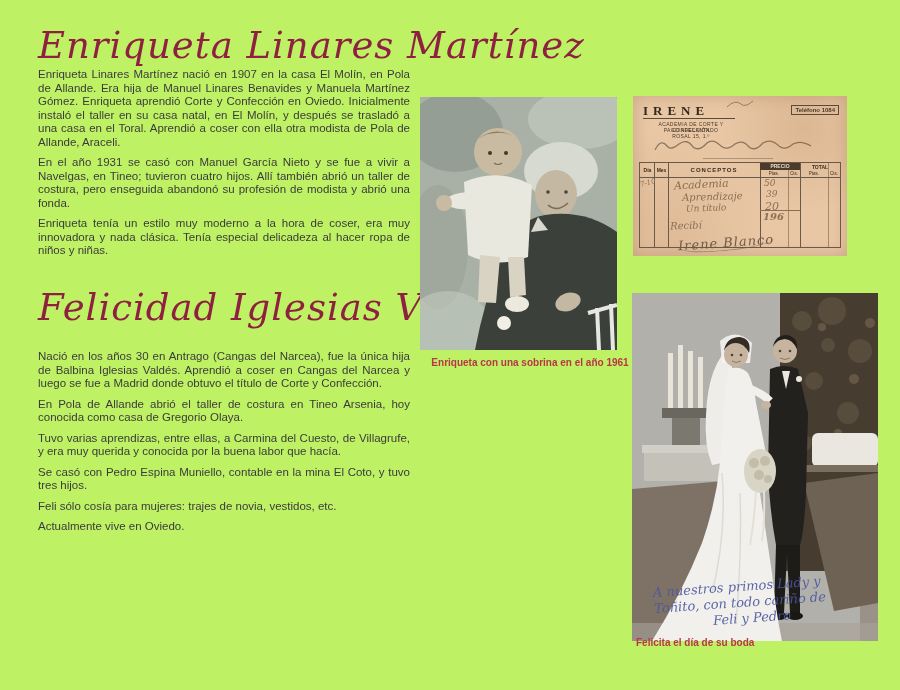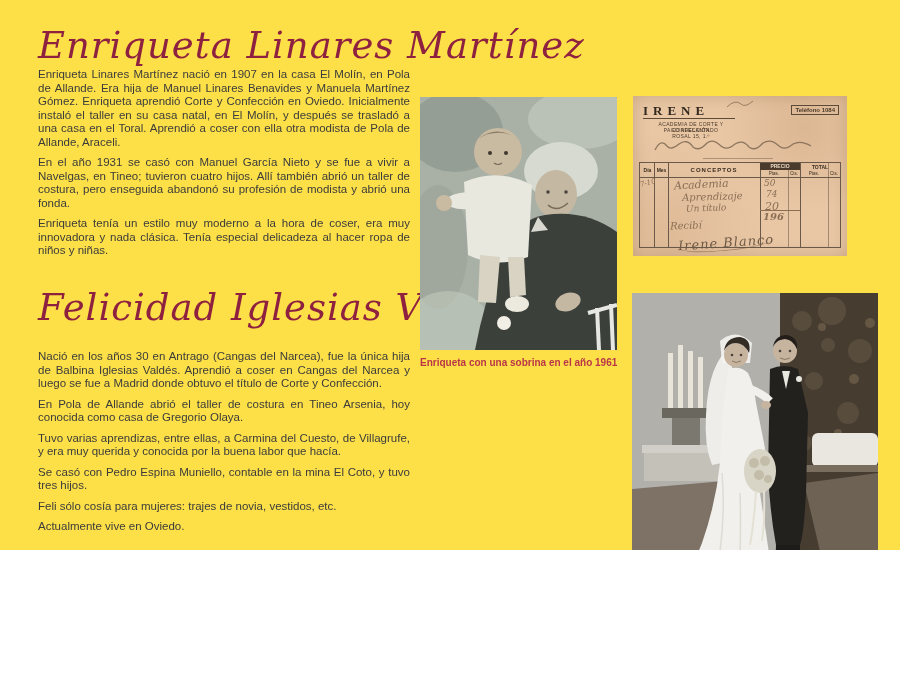--- a/index.html
+++ b/index.html
@@ -1,32 +1,32 @@
 <!DOCTYPE html>
 <html lang="es"><head>
 <meta charset="utf-8">
 <style>
   html,body{margin:0;padding:0;background:#ffffff;}
-  .page{position:relative;width:900px;height:550px;background:#fde047;overflow:hidden;
+  .page{position:relative;width:900px;height:690px;background:#bef264;overflow:hidden;
         font-family:"Liberation Sans",sans-serif;}
 
   
   .left-col{position:absolute;left:38px;top:24px;width:372px;}
   .script-heading{font-family:"DejaVu Serif",serif;font-style:italic;font-weight:400;
         color:#8e2140;font-size:37px;line-height:1.2;margin:0;white-space:nowrap;
         letter-spacing:1px;}
   .script-heading.second{margin-top:28px;}
   .paras{}
   .paras.second{margin-top:20px;}
   .paras p{font-size:11.5px;line-height:13.5px;color:#3b3b3b;text-align:justify;
         margin:0 0 7px 0;}
 
   
   .caption{position:absolute;font-size:10px;font-weight:bold;color:#b93648;}
-  .caption.c1{left:420px;top:357px;width:220px;}
+  .caption.c1{left:420px;top:357px;width:220px;text-align:center;}
   .caption.c2{left:636px;top:620px;width:220px;margin-top:17px;}
 
   
   .photo1{position:absolute;left:420px;top:97px;width:197px;height:253px;}
   .photo2{position:absolute;left:632px;top:293px;width:246px;height:348px;}
   .photo1 svg,.photo2 svg{display:block;width:100%;height:100%;}
 
   .dedication{position:absolute;left:22px;bottom:14px;transform:rotate(-4deg);
         font-family:"DejaVu Serif",serif;font-style:italic;color:#4a57a0;
         font-size:13px;line-height:16px;opacity:.9;}
@@ -186,21 +186,21 @@
       <div class="r-h cts1">Cts.</div>
       <div class="r-h ptas2">Ptas.</div>
       <div class="r-h cts2">Cts.</div>
 
       <div class="hw date">7-10</div>
       <div class="hw c0">Academia</div>
       <div class="hw c1">Aprendizaje</div>
       <div class="hw c2">Un título</div>
       <div class="hw c3">Recibí</div>
       <div class="hw a0">50</div>
-      <div class="hw a1">74</div>
+      <div class="hw a1">39</div>
       <div class="hw a2">20</div>
       <div class="sum-line"></div>
       <div class="hw a3">196</div>
       <div class="hw sig">Irene Blanco</div>
     </div>
   </div>
 
   <div class="photo2">
     <svg viewBox="0 0 246 348" preserveAspectRatio="none">
       <rect width="246" height="348" fill="#b2b0ab"></rect>

